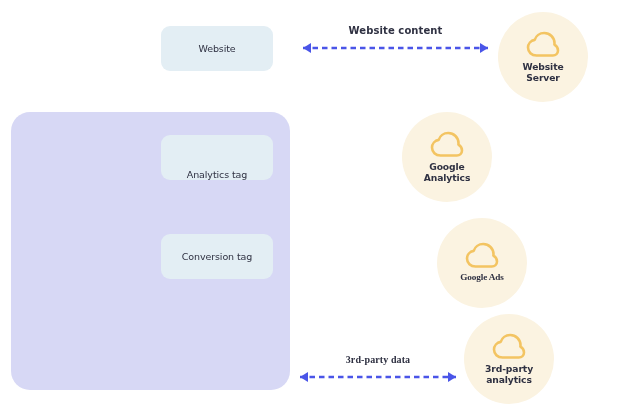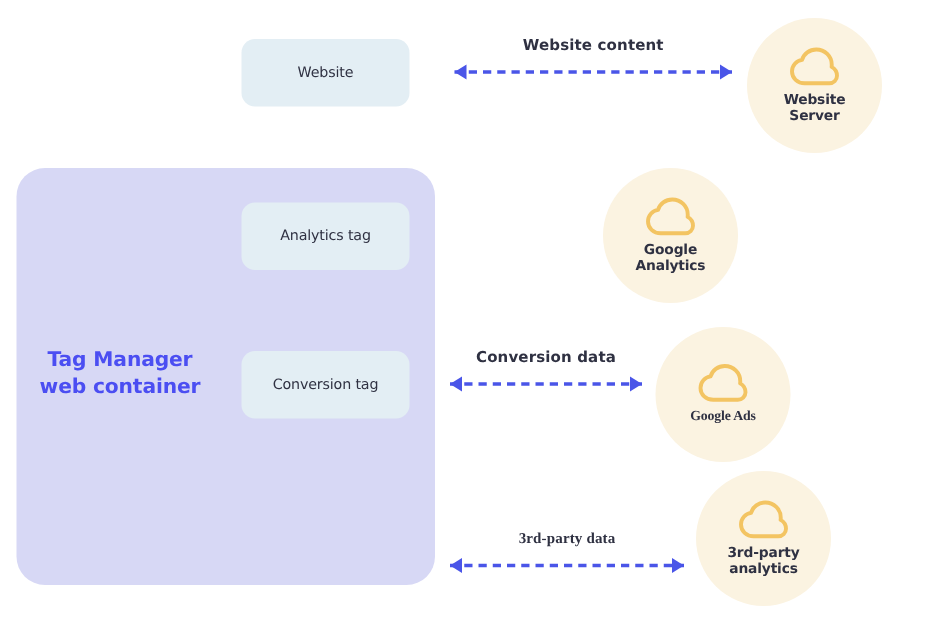--- a/index.html
+++ b/index.html
@@ -35,21 +35,21 @@
     position:absolute;
     left:161px;width:112px;height:45px;
     background:#e3eef4;
     border-radius:9px;
     display:flex;align-items:center;justify-content:center;
     color:#2f3142;
     font-size:9.5px;
     letter-spacing:-0.1px;
   }
   .tag-website{top:26px;}
-  .tag-analytics{top:135px;}
+  .tag-analytics{top:135px;align-items:flex-end;}
   .tag-conversion{top:234px;}
   .tag-third{top:335px;}
 
   
   .arrow-row{position:absolute;height:34px;}
   .arrow-label{
     position:absolute;left:0;top:0;width:100%;
     text-align:center;
     color:#2f3142;
     font-size:10px;
@@ -84,24 +84,20 @@
   .node-ga{left:402px;top:112px;}
   .node-ads{left:437px;top:218px;font-family:Liberation Serif, serif;}
   .node-third{left:464px;top:314px;}
 </style>
 </head>
 <body>
 
 <div id="stage">
 
   <div class="container-box"></div>
-  <div class="container-label">
-    <span>Tag Manager</span><br>
-    <span>web container</span>
-  </div>
 
   <div class="tag-box tag-website">
     <span>Website</span>
   </div>
   <div class="tag-box tag-analytics">
     <span>Analytics tag</span>
   </div>
   <div class="tag-box tag-conversion">
     <span>Conversion tag</span>
   </div>
@@ -109,28 +105,20 @@
   <div class="arrow-row" style="left:293px;top:25px;width:205px;">
     <div class="arrow-label">Website content</div>
     <svg class="arrow-line" viewBox="0 0 205 18" preserveAspectRatio="none">
       <line x1="10" y1="9" x2="195" y2="9" stroke="#4a55e8" stroke-width="2.4" stroke-dasharray="5.5 4" stroke-linecap="butt"></line>
       <path d="M10 9 L18 4 L18 14 Z" fill="#4a55e8"></path>
       <path d="M195 9 L187 4 L187 14 Z" fill="#4a55e8"></path>
     </svg>
   </div>
 
 
-  <div class="arrow-row" style="left:291px;top:233px;width:146px;">
-    <div class="arrow-label">Conversion data</div>
-    <svg class="arrow-line" viewBox="0 0 146 18" preserveAspectRatio="none">
-      <line x1="9" y1="9" x2="137" y2="9" stroke="#4a55e8" stroke-width="2.4" stroke-dasharray="5.5 4" stroke-linecap="butt"></line>
-      <path d="M9 9 L17 4 L17 14 Z" fill="#4a55e8"></path>
-      <path d="M137 9 L129 4 L129 14 Z" fill="#4a55e8"></path>
-    </svg>
-  </div>
 
   <div class="arrow-row" style="left:291px;top:354px;width:174px;font-family:Liberation Serif, serif;">
     <div class="arrow-label">3rd-party data</div>
     <svg class="arrow-line" viewBox="0 0 174 18" preserveAspectRatio="none">
       <line x1="9" y1="9" x2="165" y2="9" stroke="#4a55e8" stroke-width="2.4" stroke-dasharray="5.5 4" stroke-linecap="butt"></line>
       <path d="M9 9 L17 4 L17 14 Z" fill="#4a55e8"></path>
       <path d="M165 9 L157 4 L157 14 Z" fill="#4a55e8"></path>
     </svg>
   </div>
 

